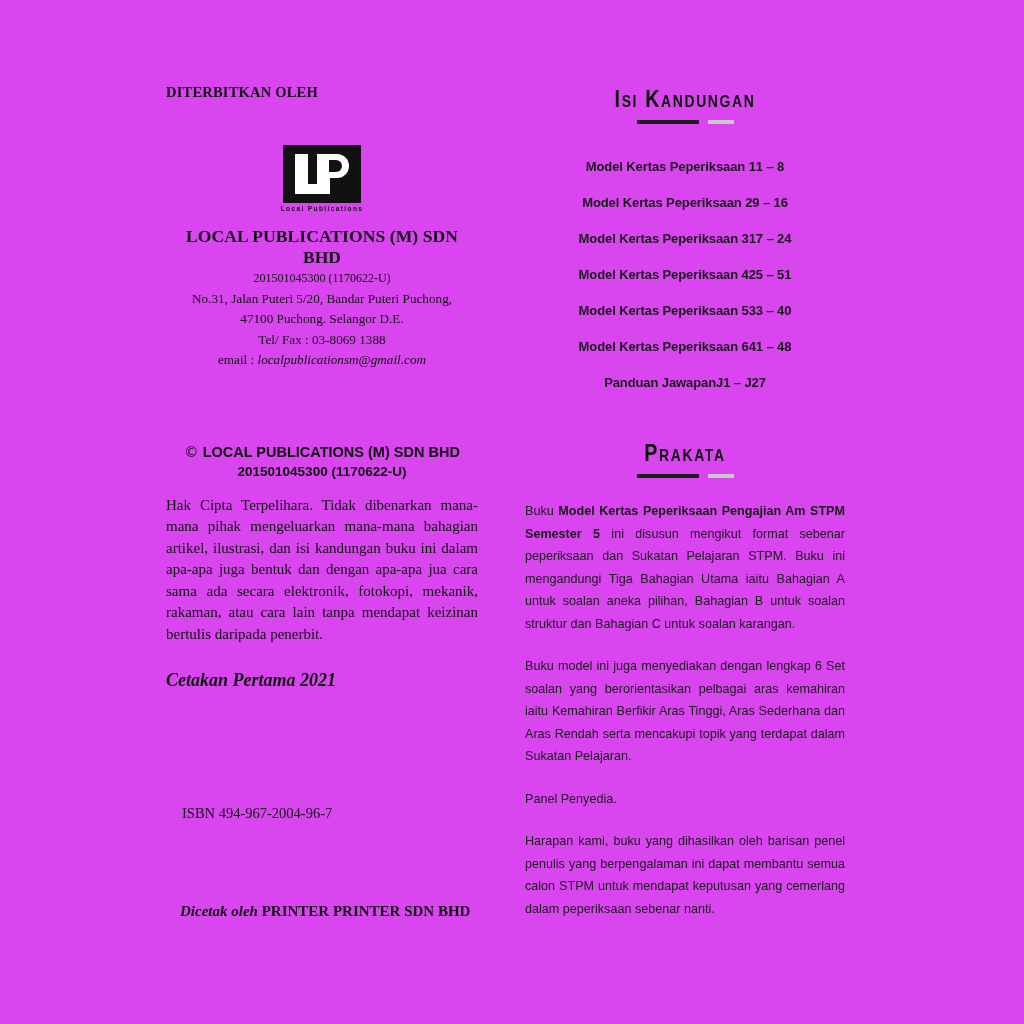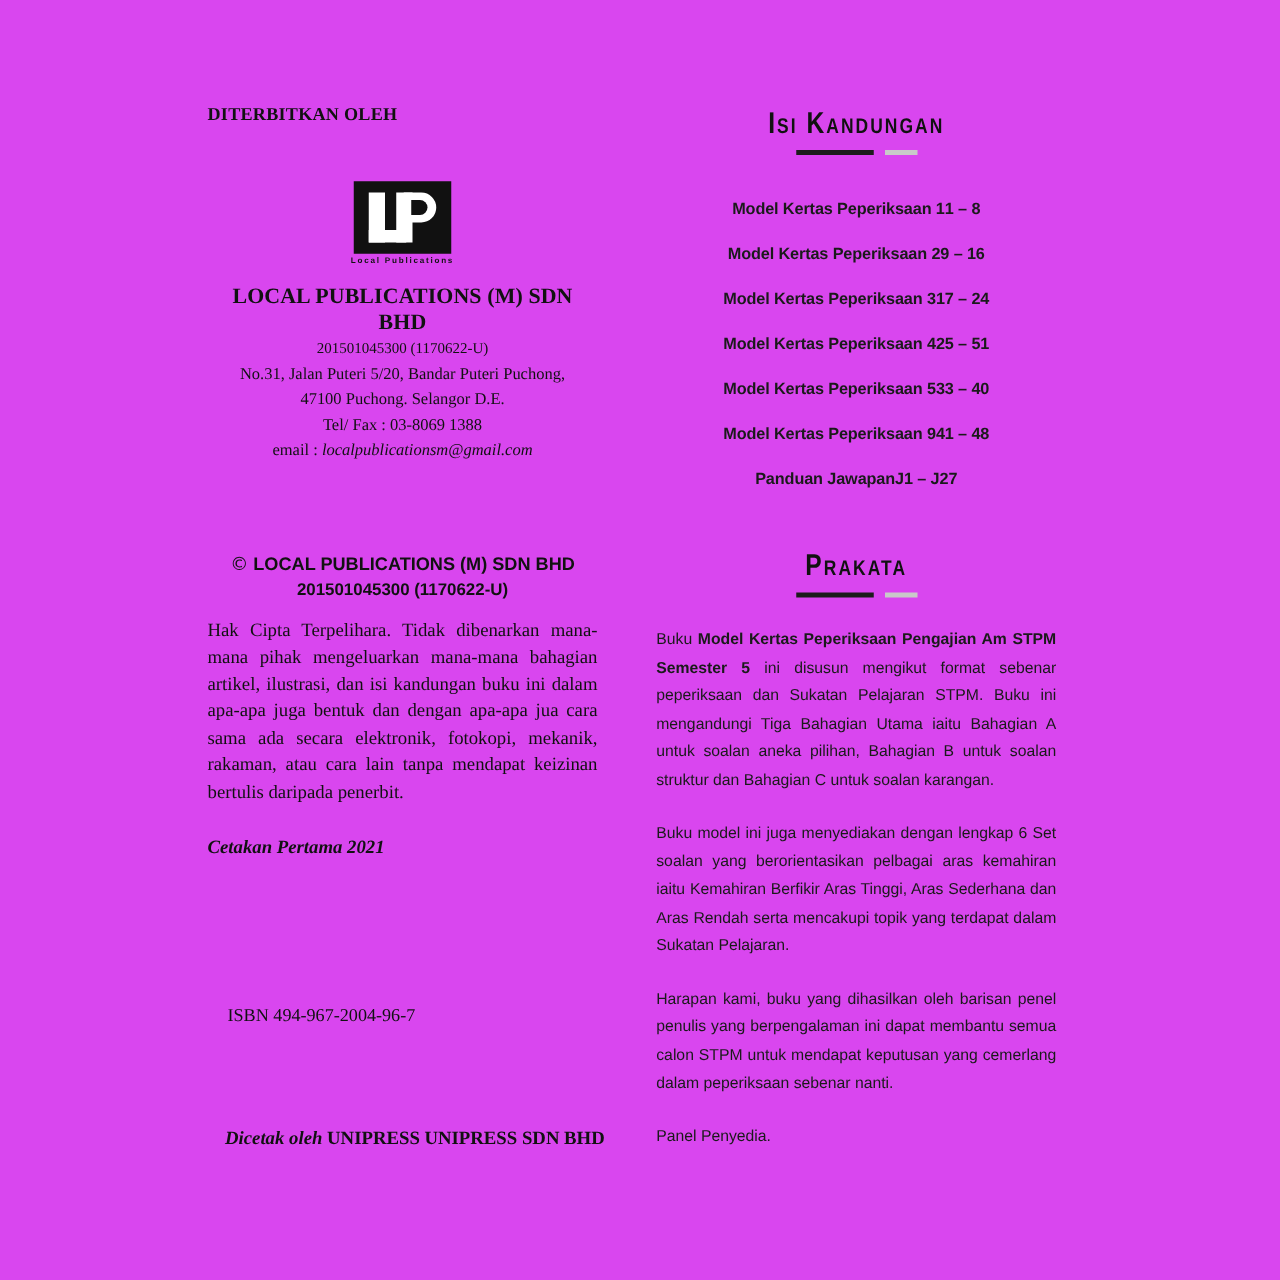--- a/index.html
+++ b/index.html
@@ -129,21 +129,21 @@
     font-family: "Liberation Serif", serif;
     font-size: 15px;
     line-height: 21.5px;
   }
 
   .cetakan {
     margin-top: 25px;
     font-family: "Liberation Serif", serif;
     font-weight: bold;
     font-style: italic;
-    font-size: 15px;
+    font-size: 18px;
   }
 
   .isbn {
     position: absolute;
     left: 182px;
     top: 805px;
     font-family: "Liberation Serif", serif;
     font-size: 14.5px;
   }
   .printer {
@@ -258,21 +258,21 @@
 
     <div class="copyright-body">Hak Cipta Terpelihara. Tidak dibenarkan mana-mana pihak mengeluarkan mana-mana bahagian artikel, ilustrasi, dan isi kandungan buku ini dalam apa-apa juga bentuk dan dengan apa-apa jua cara sama ada secara elektronik, fotokopi, mekanik, rakaman, atau cara lain tanpa mendapat keizinan bertulis daripada penerbit.</div>
 
     <div class="cetakan">Cetakan Pertama   2021</div>
   </div>
 
   <div class="isbn">ISBN 494-967-2004-96-7</div>
 
   <div class="printer">
     <span class="ital">Dicetak oleh</span>
-    <span>UNIPRESS UNIPRESS SDN BHD</span>
+    <span>PRINTER PRINTER SDN BHD</span>
   </div>
 
   <div class="col-right">
 
     <div class="section-head">Isi Kandungan</div>
     <div class="head-rule">
       <span class="rule-dark"></span>
       <span class="rule-light"></span>
     </div>
 
@@ -291,38 +291,38 @@
       </div>
       <div class="toc-row">
         <span>Model Kertas Peperiksaan 4</span>
         <span class="toc-pages">25 – 51</span>
       </div>
       <div class="toc-row">
         <span>Model Kertas Peperiksaan 5</span>
         <span class="toc-pages">33 – 40</span>
       </div>
       <div class="toc-row">
-        <span>Model Kertas Peperiksaan 9</span>
+        <span>Model Kertas Peperiksaan 6</span>
         <span class="toc-pages">41 – 48</span>
       </div>
       <div class="toc-row">
         <span>Panduan Jawapan</span>
         <span class="toc-pages">J1 – J27</span>
       </div>
     </div>
 
     <div class="prakata-block">
       <div class="section-head">Prakata</div>
       <div class="head-rule">
         <span class="rule-dark"></span>
         <span class="rule-light"></span>
       </div>
 
       <div class="prakata-body">
         <p><span>Buku </span><b>Model Kertas Peperiksaan Pengajian Am STPM Semester 5</b><span> ini disusun mengikut format sebenar peperiksaan dan Sukatan Pelajaran STPM. Buku ini mengandungi Tiga Bahagian Utama iaitu Bahagian A untuk soalan aneka pilihan, Bahagian B untuk soalan struktur dan Bahagian C untuk soalan karangan.</span></p>
         <p>Buku model ini juga menyediakan dengan lengkap 6 Set soalan yang berorientasikan pelbagai aras kemahiran iaitu Kemahiran Berfikir Aras Tinggi, Aras Sederhana dan Aras Rendah serta mencakupi topik yang terdapat dalam Sukatan Pelajaran.</p>
+        <p>Panel Penyedia.</p>
         <p>Harapan kami, buku yang dihasilkan oleh barisan penel penulis yang berpengalaman ini dapat membantu semua calon STPM untuk mendapat keputusan yang cemerlang dalam peperiksaan sebenar nanti.</p>
-        <p>Panel Penyedia.</p>
       </div>
     </div>
   </div>
 
 </div>
 
 </body></html>

